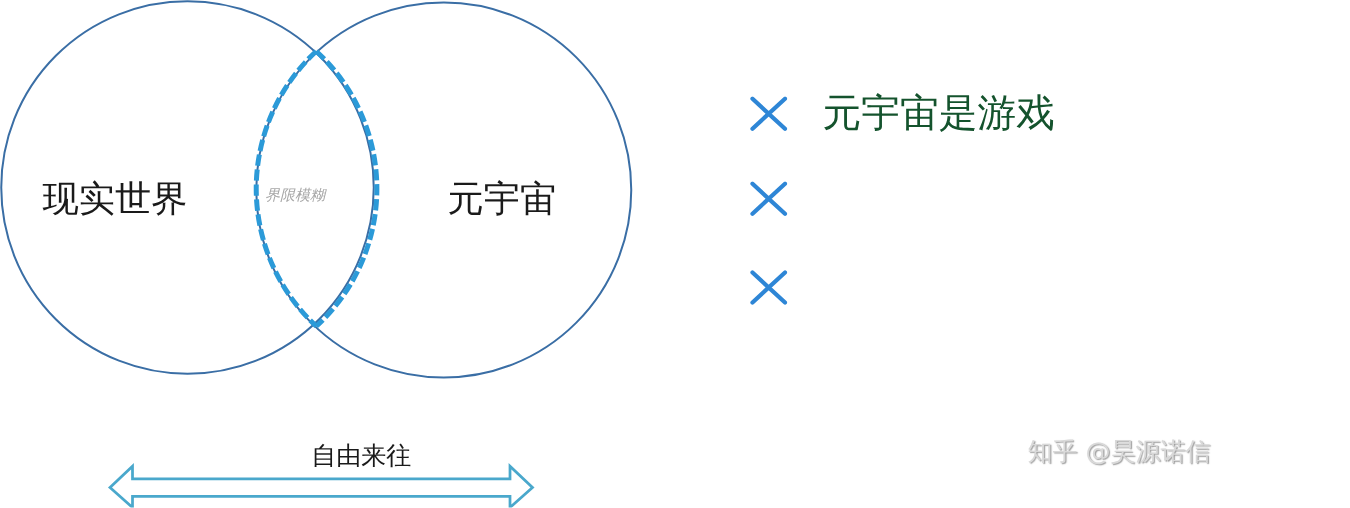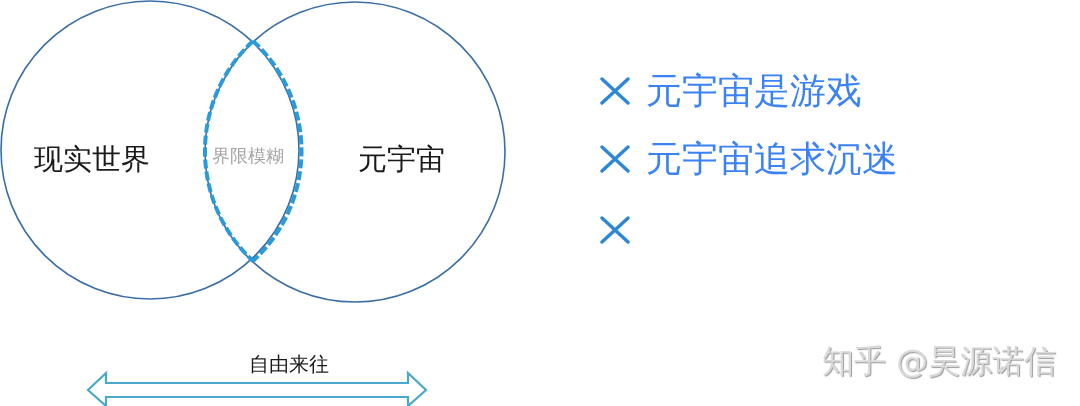--- a/index.html
+++ b/index.html
@@ -1,27 +1,27 @@
 <!DOCTYPE html>
 <html><head>
 <meta charset="utf-8">
 <style>
   html, body { margin: 0; padding: 0; background: #ffffff; }
   body { width: 1080px; height: 406px; position: relative; overflow: hidden;
          font-family: "DejaVu Sans", "Liberation Sans", sans-serif; }
   #venn { position: absolute; left: 0; top: 0; width: 520px; height: 310px; }
   .label { position: absolute; color: #1a1a1a; font-size: 29px; line-height: 34px; white-space: nowrap; }
-  .lens-label { position: absolute; color: #a6a6a6; font-size: 18px; line-height: 20px; white-space: nowrap; }
+  .lens-label { position: absolute; color: #a6a6a6; font-size: 12px; line-height: 20px; white-space: nowrap; font-style: italic; }
   #arrow { position: absolute; left: 84px; top: 370px; width: 346px; height: 36px; }
   .caption { position: absolute; color: #1a1a1a; font-size: 20px; line-height: 24px; white-space: nowrap; margin-left: 36px; }
   .list { position: absolute; left: 600px; top: 0; }
   .item { position: absolute; left: 0; height: 34px; display: flex; align-items: center; white-space: nowrap; }
   .item .x { width: 30px; height: 28px; display: inline-block; }
-  .item .text { margin-left: 16px; color: #3b82f6; font-size: 36px; line-height: 34px; }
-  .watermark { position: absolute; left: 822px; top: 343px; color: #d9d9d9; font-size: 32px; line-height: 36px;
+  .item .text { margin-left: 28px; color: #14532d; font-size: 31px; line-height: 34px; }
+  .watermark { position: absolute; left: 822px; top: 343px; color: #d9d9d9; font-size: 20px; line-height: 36px;
                text-shadow: 1px 1px 1px #9a9a9a; white-space: nowrap; }
 </style>
 </head>
 <body>
 
 <svg id="venn" viewBox="0 0 520 310" xmlns="http://www.w3.org/2000/svg">
   <circle cx="150" cy="150" r="149" fill="none" stroke="#3a6ea5" stroke-width="1.6"></circle>
   <circle cx="355" cy="152" r="150" fill="none" stroke="#3a6ea5" stroke-width="1.6"></circle>
 
   <path d="M253,41 A150,150 0 0,0 253,261" fill="none" stroke="#2b9ad8" stroke-width="4" stroke-dasharray="9,3"></path>
@@ -41,21 +41,20 @@
   <div class="item" style="top:74px;">
     <svg class="x" viewBox="0 0 30 28">
       <path d="M2,2 L28,26 M28,2 L2,26" stroke="#2e86d6" stroke-width="3.4" stroke-linecap="round"></path>
     </svg>
     <span class="text">元宇宙是游戏</span>
   </div>
   <div class="item" style="top:142px;">
     <svg class="x" viewBox="0 0 30 28">
       <path d="M2,2 L28,26 M28,2 L2,26" stroke="#2e86d6" stroke-width="3.4" stroke-linecap="round"></path>
     </svg>
-    <span class="text">元宇宙追求沉迷</span>
   </div>
   <div class="item" style="top:213px;">
     <svg class="x" viewBox="0 0 30 28">
       <path d="M2,2 L28,26 M28,2 L2,26" stroke="#2e86d6" stroke-width="3.4" stroke-linecap="round"></path>
     </svg>
   </div>
 </div>
 
 <div class="watermark">知乎 @昊源诺信</div>
 

